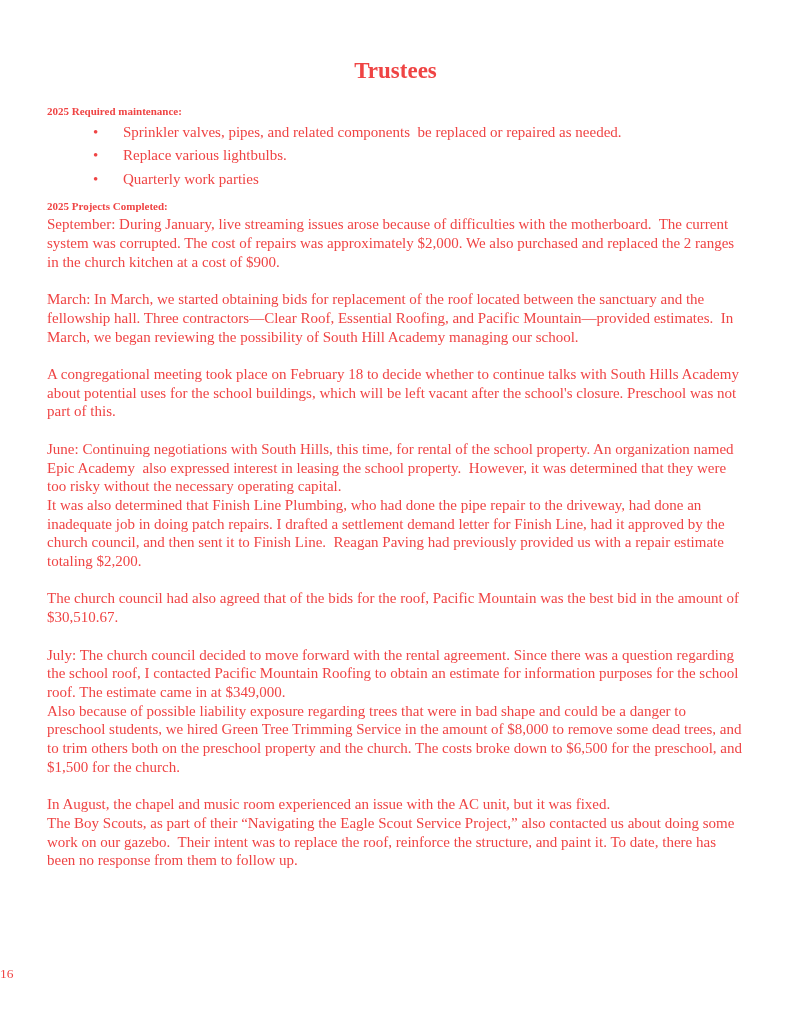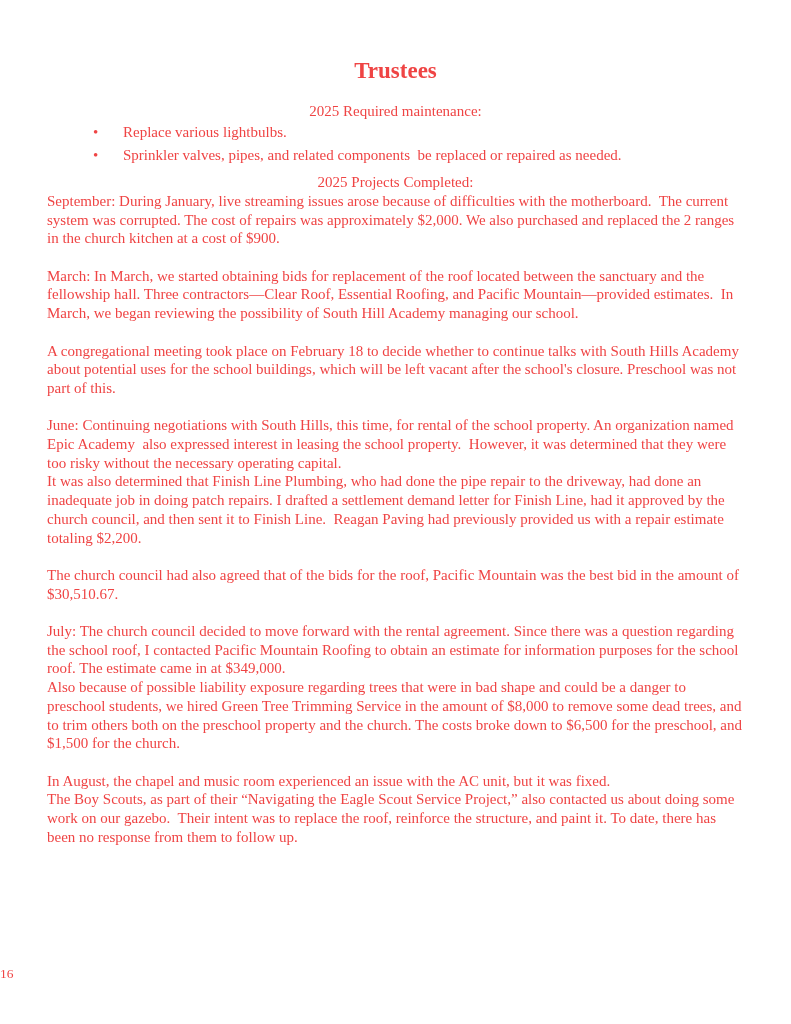--- a/index.html
+++ b/index.html
@@ -26,24 +26,23 @@
   .doc-title {
     margin: 6px 0 18px 0;
     text-align: center;
     font-size: 23px;
     line-height: 26px;
     font-weight: bold;
   }
 
   .section-heading {
     margin: 0;
-    font-size: 15px;
+    font-size: 11px;
     line-height: 18.7px;
-    font-weight: normal;
-    text-align: center;
+    font-weight: bold;
   }
 
   .bullet-list {
     list-style: none;
     margin: 2px 0 8px 0;
     padding: 0;
   }
   .bullet-list li {
     position: relative;
     padding-left: 76px;
@@ -79,22 +78,23 @@
 </head>
 <body>
 
 <div class="page">
 
   <h1 class="doc-title">Trustees</h1>
 
   <section class="maintenance">
     <h2 class="section-heading">2025 Required maintenance:</h2>
     <ul class="bullet-list">
+      <li>Sprinkler valves, pipes, and related components  be replaced or repaired as needed.</li>
       <li>Replace various lightbulbs.</li>
-      <li>Sprinkler valves, pipes, and related components  be replaced or repaired as needed.</li>
+      <li>Quarterly work parties</li>
     </ul>
   </section>
 
   <section class="projects">
     <h2 class="section-heading">2025 Projects Completed:</h2>
     <p class="first">September: During January, live streaming issues arose because of difficulties with the motherboard.  The current system was corrupted. The cost of repairs was approximately $2,000. We also purchased and replaced the 2 ranges in the church kitchen at a cost of $900.</p>
     <p>March: In March, we started obtaining bids for replacement of the roof located between the sanctuary and the fellowship hall. Three contractors—Clear Roof, Essential Roofing, and Pacific Mountain—provided estimates.  In March, we began reviewing the possibility of South Hill Academy managing our school.</p>
     <p>A congregational meeting took place on February 18 to decide whether to continue talks with South Hills Academy about potential uses for the school buildings, which will be left vacant after the school's closure. Preschool was not part of this.</p>
     <p>June: Continuing negotiations with South Hills, this time, for rental of the school property. An organization named Epic Academy  also expressed interest in leasing the school property.  However, it was determined that they were too risky without the necessary operating capital.
 It was also determined that Finish Line Plumbing, who had done the pipe repair to the driveway, had done an inadequate job in doing patch repairs. I drafted a settlement demand letter for Finish Line, had it approved by the church council, and then sent it to Finish Line.  Reagan Paving had previously provided us with a repair estimate totaling $2,200.</p>

